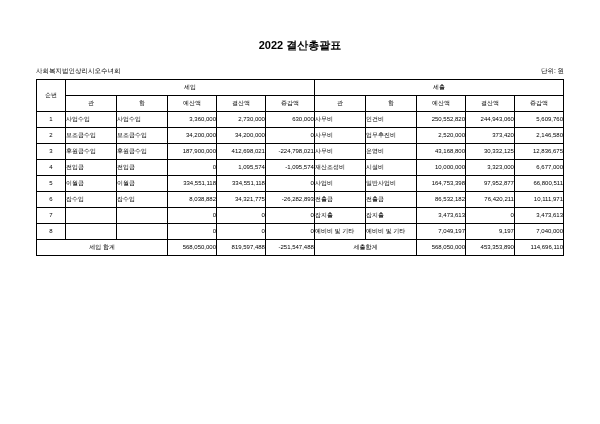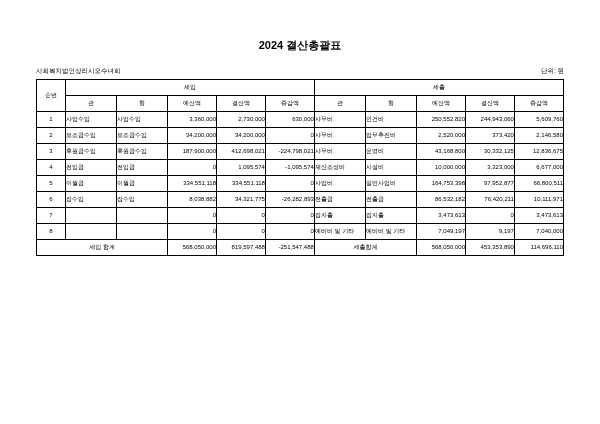--- a/index.html
+++ b/index.html
@@ -87,21 +87,21 @@
   col.c-no    { width: 26px; }
   col.c-gwan  { width: 46px; }
   col.c-hang  { width: 46px; }
   col.c-num   { width: 44px; }
 </style>
 </head>
 <body>
 
 <div class="page">
 
-  <div class="doc-title">2024 결산총괄표</div>
+  <div class="doc-title">2022 결산총괄표</div>
 
   <div class="subhead">
     <span class="org">사회복지법인상리시오수녀회</span>
     <span class="unit">단위: 원</span>
   </div>
 
   <table class="main">
     <colgroup>
       <col class="c-no">
         <col class="c-gwan">

